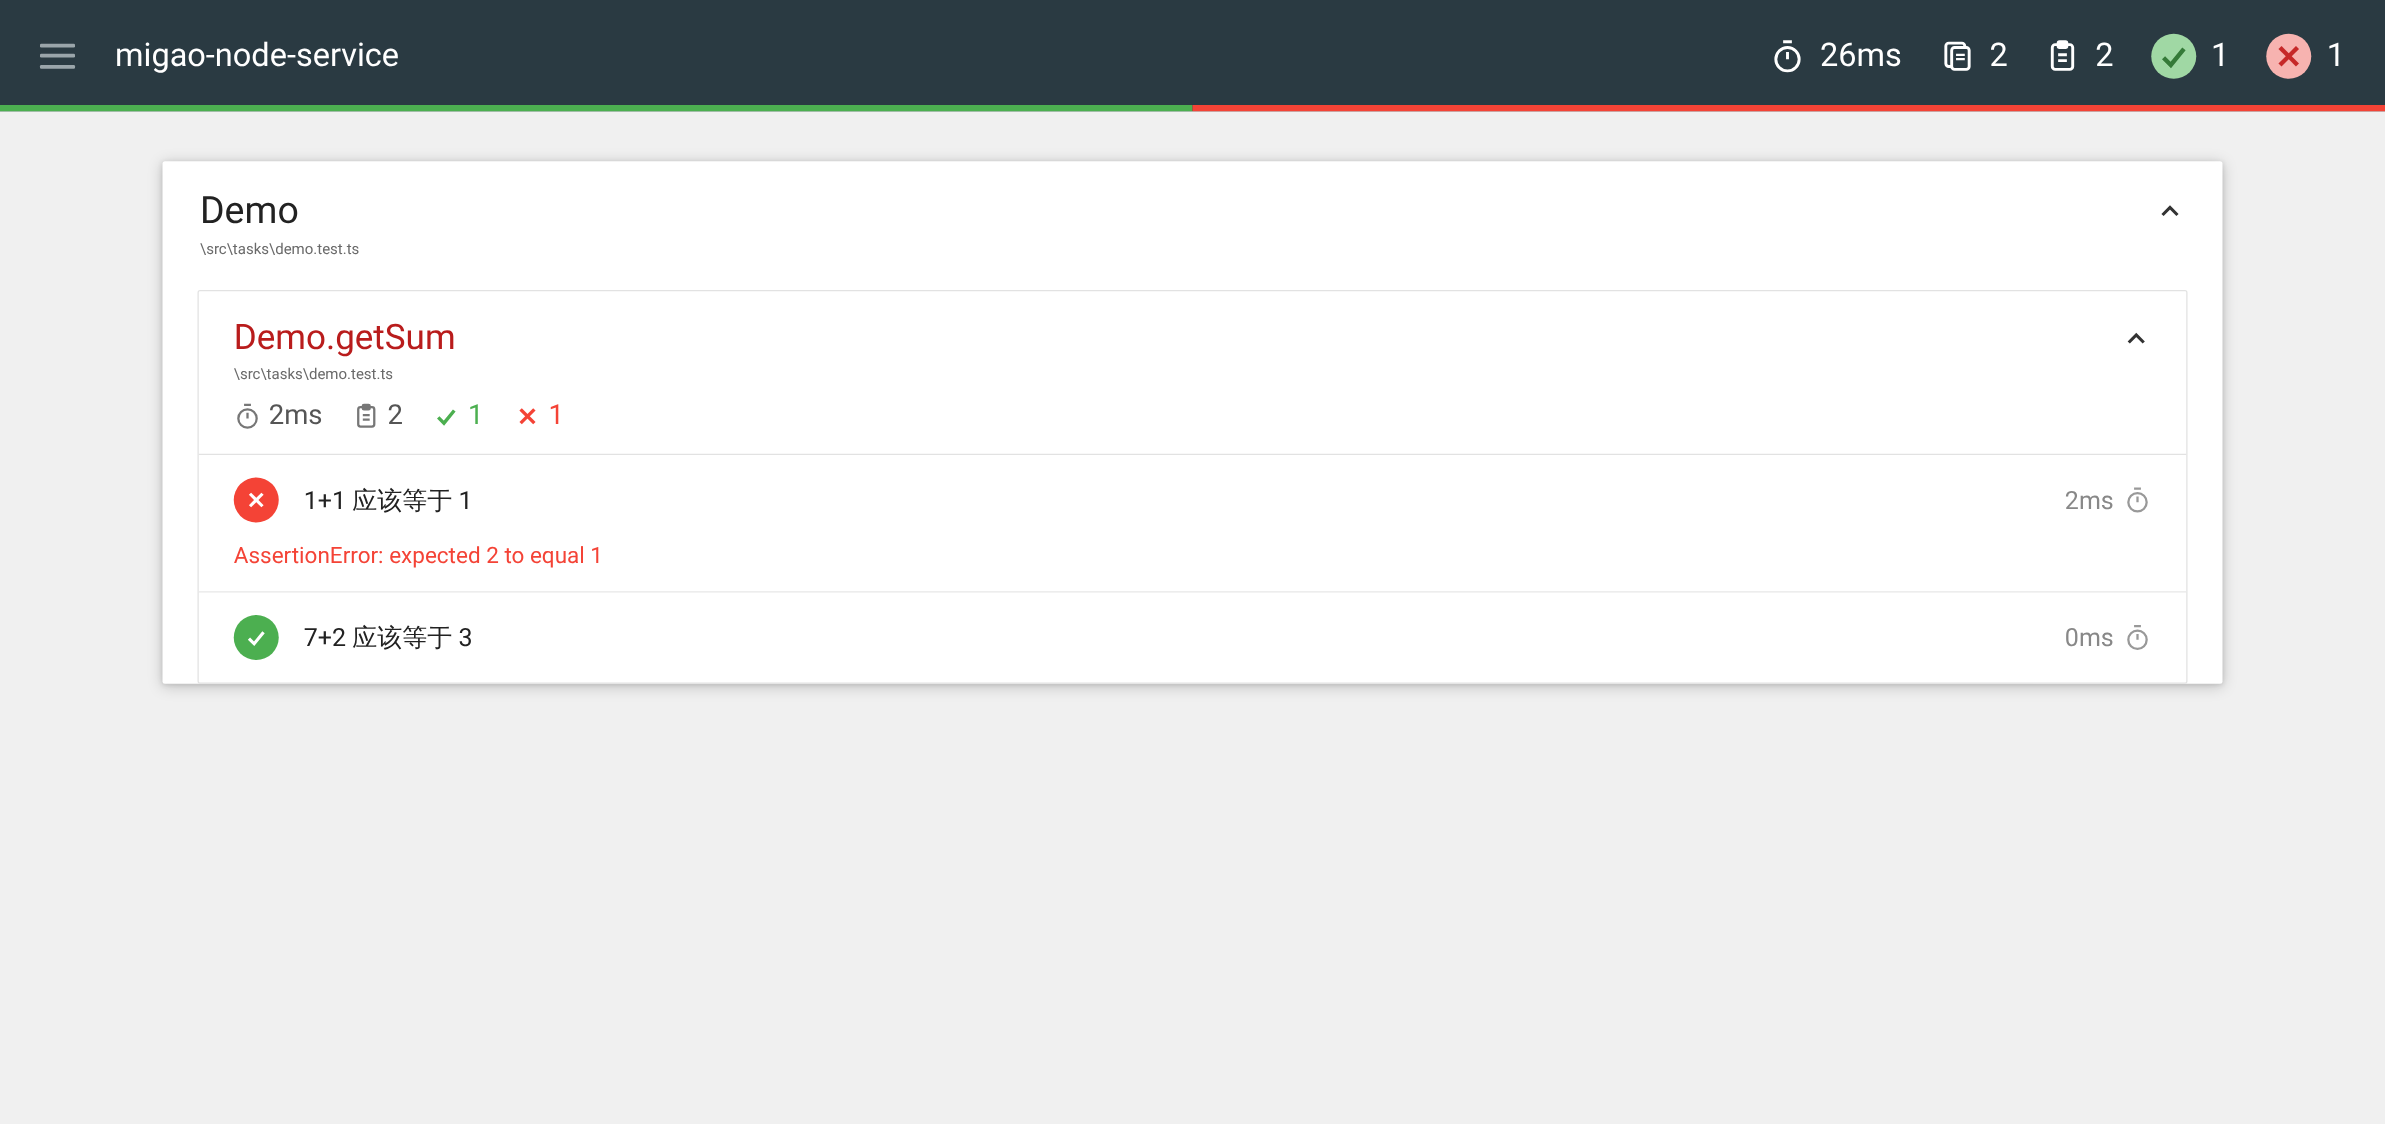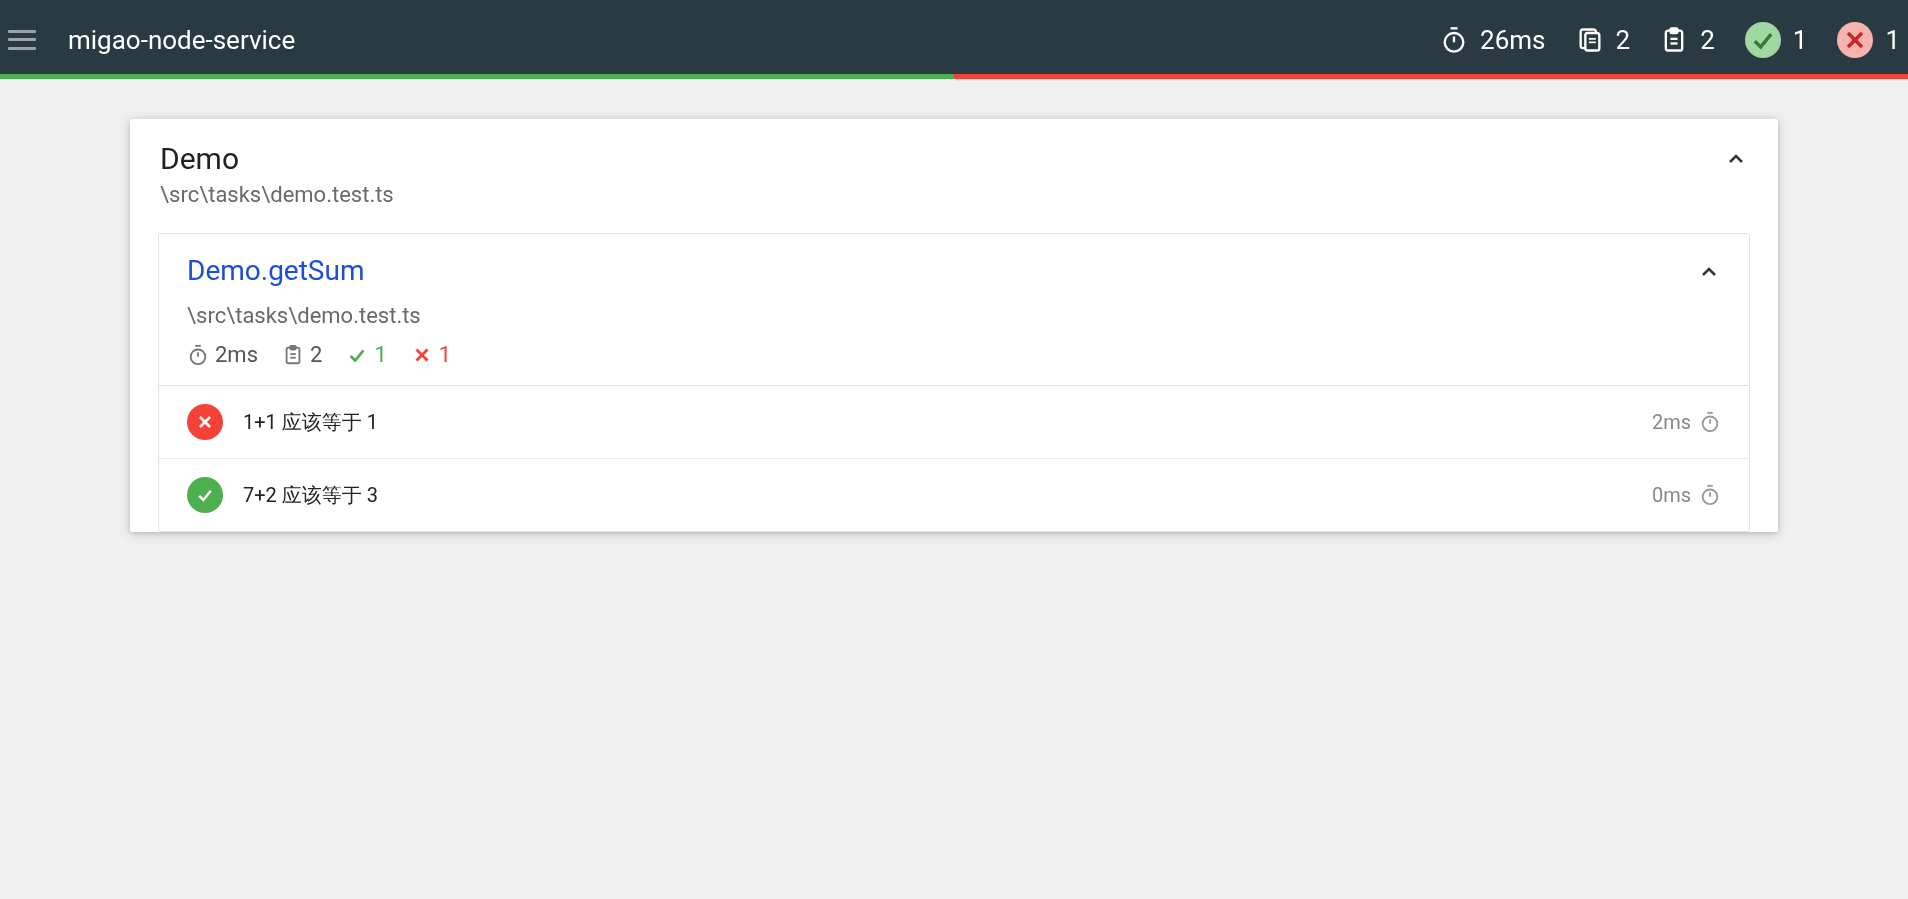--- a/index.html
+++ b/index.html
@@ -1,40 +1,40 @@
 <!DOCTYPE html>
 <html><head>
 <meta charset="utf-8">
 <style>
 * { box-sizing: border-box; margin: 0; padding: 0; }
 body { font-family: Roboto, "Helvetica Neue", Arial, sans-serif; background: #f0f0f0; width: 1908px; height: 899px; overflow: hidden; }
-.header { background: #2a3a42; color: #fff; height: 79px; display: flex; align-items: center; padding: 0 8px; position: relative; }
+.header { background: #2a3a42; color: #fff; height: 89px; display: flex; align-items: center; padding: 0 32px; position: relative; }
 .progress-bar { position: absolute; bottom: 0; left: 0; right: 0; height: 5px; display: flex; }
 .progress-pass { background: #4caf50; }
 .progress-fail { background: #f44336; }
 .menu-icon { width: 28px; height: 20px; display: flex; flex-direction: column; justify-content: space-between; margin-right: 32px; cursor: pointer; }
 .menu-icon span { height: 3px; background: #9aa5aa; border-radius: 1px; }
 .app-title { font-size: 26px; font-weight: 400; color: #fff; flex: 1; }
 .header-stats { display: flex; align-items: center; gap: 30px; font-size: 26px; }
 .stat { display: flex; align-items: center; gap: 12px; }
 .stat svg { width: 28px; height: 28px; }
 .badge-circle { width: 36px; height: 36px; border-radius: 50%; display: flex; align-items: center; justify-content: center; }
 .badge-pass { background: #a0d8a4; }
 .badge-pass svg { stroke: #357a38; }
 .badge-fail { background: #f7b3b0; }
 .badge-fail svg { stroke: #c62828; }
 .content { padding: 40px 130px 0 130px; }
 .card { background: #fff; border-radius: 2px; box-shadow: 0 2px 12px rgba(0,0,0,0.18), 0 1px 4px rgba(0,0,0,0.12); }
 .card-header { padding: 22px 30px 26px 30px; display: flex; align-items: flex-start; justify-content: space-between; cursor: pointer; gap: 40px; }
 .suite-title { font-size: 30px; font-weight: 400; color: #222; margin-bottom: 6px; }
-.suite-path { font-size: 22px; color: #6a6a6a; }
+.suite-path { font-size: 12px; color: #6a6a6a; }
 .chevron { width: 24px; height: 24px; margin-top: 6px; }
 .inner-card { margin: 0 28px 28px 28px; border: 1px solid #e2e2e2; border-radius: 2px; }
 .inner-header { padding: 20px 28px 18px 28px; border-bottom: 1px solid #e2e2e2; display: flex; justify-content: space-between; align-items: flex-start; cursor: pointer; }
-.inner-title { font-size: 28px; font-weight: 400; color: #1d4ed8; margin-bottom: 16px; }
+.inner-title { font-size: 28px; font-weight: 400; color: #b91c1c; margin-bottom: 6px; }
 .inner-stats { display: flex; align-items: center; gap: 24px; margin-top: 14px; font-size: 22px; color: #555; }
 .inner-stats .stat { gap: 6px; }
 .inner-stats svg { width: 22px; height: 22px; }
 .stat-pass { color: #4caf50; }
 .stat-fail { color: #f44336; }
 .test-row { padding: 18px 28px; border-bottom: 1px solid #e8e8e8; cursor: pointer; }
 .test-row:last-child { border-bottom: none; }
 .test-main { display: flex; align-items: center; justify-content: space-between; }
 .test-left { display: flex; align-items: center; gap: 20px; }
 .status-circle { width: 36px; height: 36px; border-radius: 50%; display: flex; align-items: center; justify-content: center; flex-shrink: 0; }
@@ -175,20 +175,21 @@
           </div>
           <div class="test-duration">
             <span>2ms</span>
             <svg viewBox="0 0 24 24" fill="none" stroke="#999" stroke-width="2">
                 <circle cx="12" cy="14" r="8"></circle>
                 <line x1="12" y1="14" x2="12" y2="9"></line>
                 <line x1="9" y1="2" x2="15" y2="2"></line>
               </svg>
           </div>
         </div>
+        <div class="test-error">AssertionError: expected 2 to equal 1</div>
       </div>
 
       <div class="test-row">
         <div class="test-main">
           <div class="test-left">
             <div class="status-circle status-pass">
               <svg viewBox="0 0 24 24" fill="none">
                   <polyline points="5,13 10,18 19,7"></polyline>
                 </svg>
             </div>

